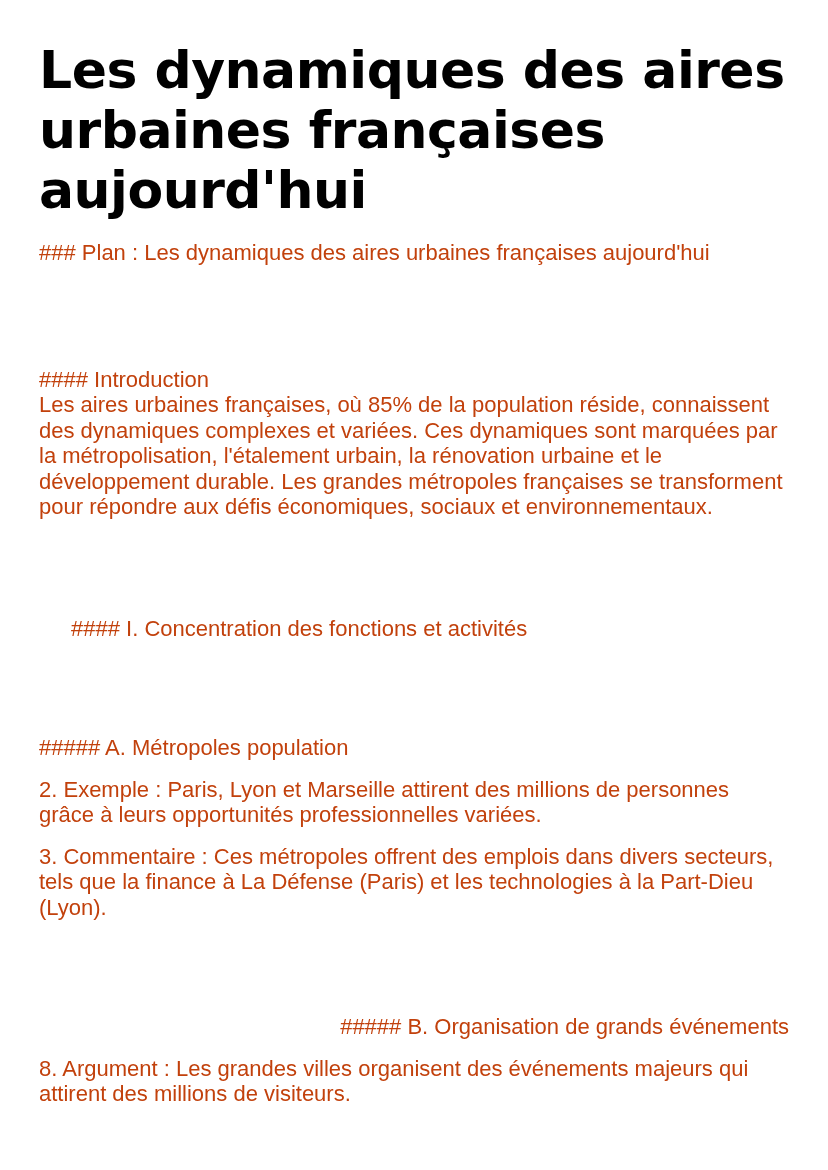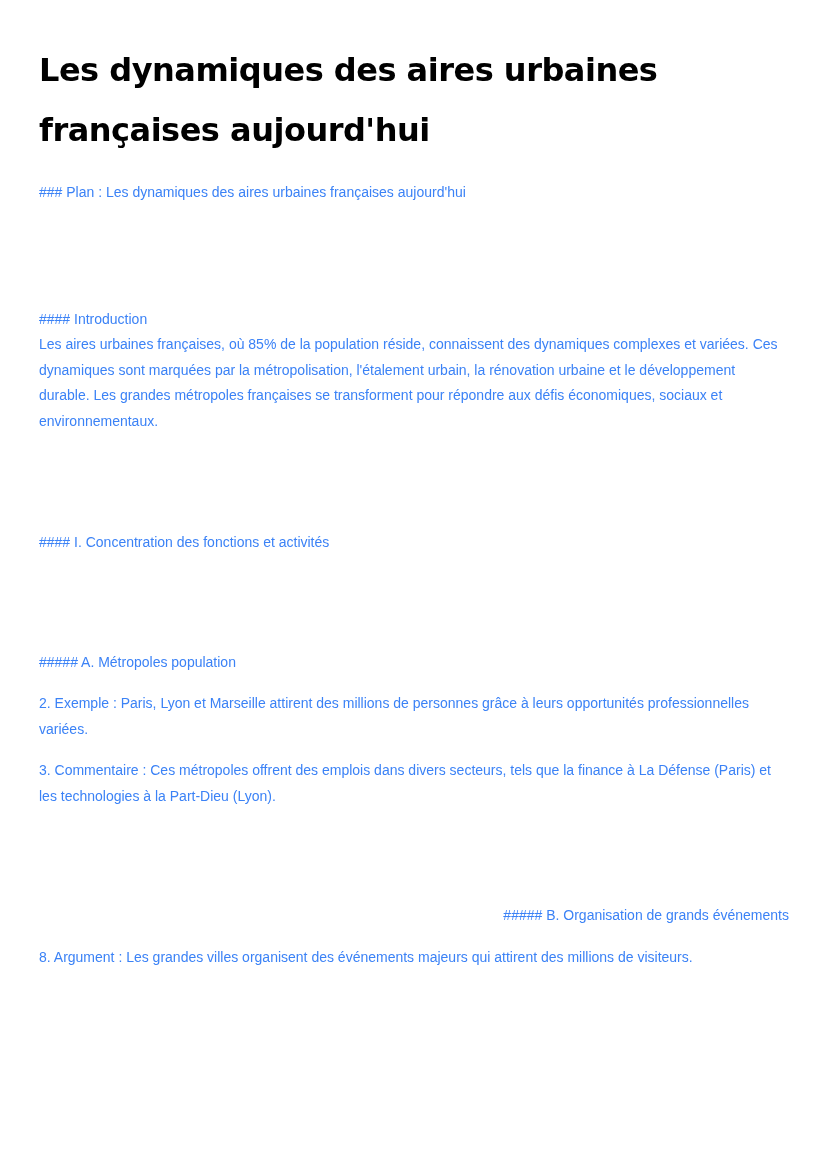--- a/index.html
+++ b/index.html
@@ -15,35 +15,35 @@
       font-family: "Liberation Sans", "DejaVu Sans", sans-serif;
     }
     .page {
       position: relative;
       padding: 40px 39px 0 39px;
     }
     h1.title {
       margin: 0;
       font-family: "DejaVu Sans", "Liberation Sans", sans-serif;
       font-weight: bold;
-      font-size: 32px;
+      font-size: 52px;
       line-height: 60px;
       letter-spacing: -0.5px;
       color: #000000;
     }
     .p {
       margin: 0;
-      font-size: 14px;
+      font-size: 22px;
       line-height: 25.5px;
-      color: #3b82f6;
+      color: #c2410c;
     }
     .plan { margin-top: 20px; }
     .intro-h { margin-top: 101px; }
     .intro-p { }
-    .sec1-h { margin-top: 96px; }
+    .sec1-h { margin-top: 96px; margin-left: 32px; }
     .subA-h { margin-top: 94px; }
     .item { margin-top: 16px; }
     .subB-h { margin-top: 94px; text-align: right; }
   </style>
 </head>
 <body>
 
 <div class="page">
   <h1 class="title">Les dynamiques des aires urbaines françaises aujourd'hui</h1>
 

